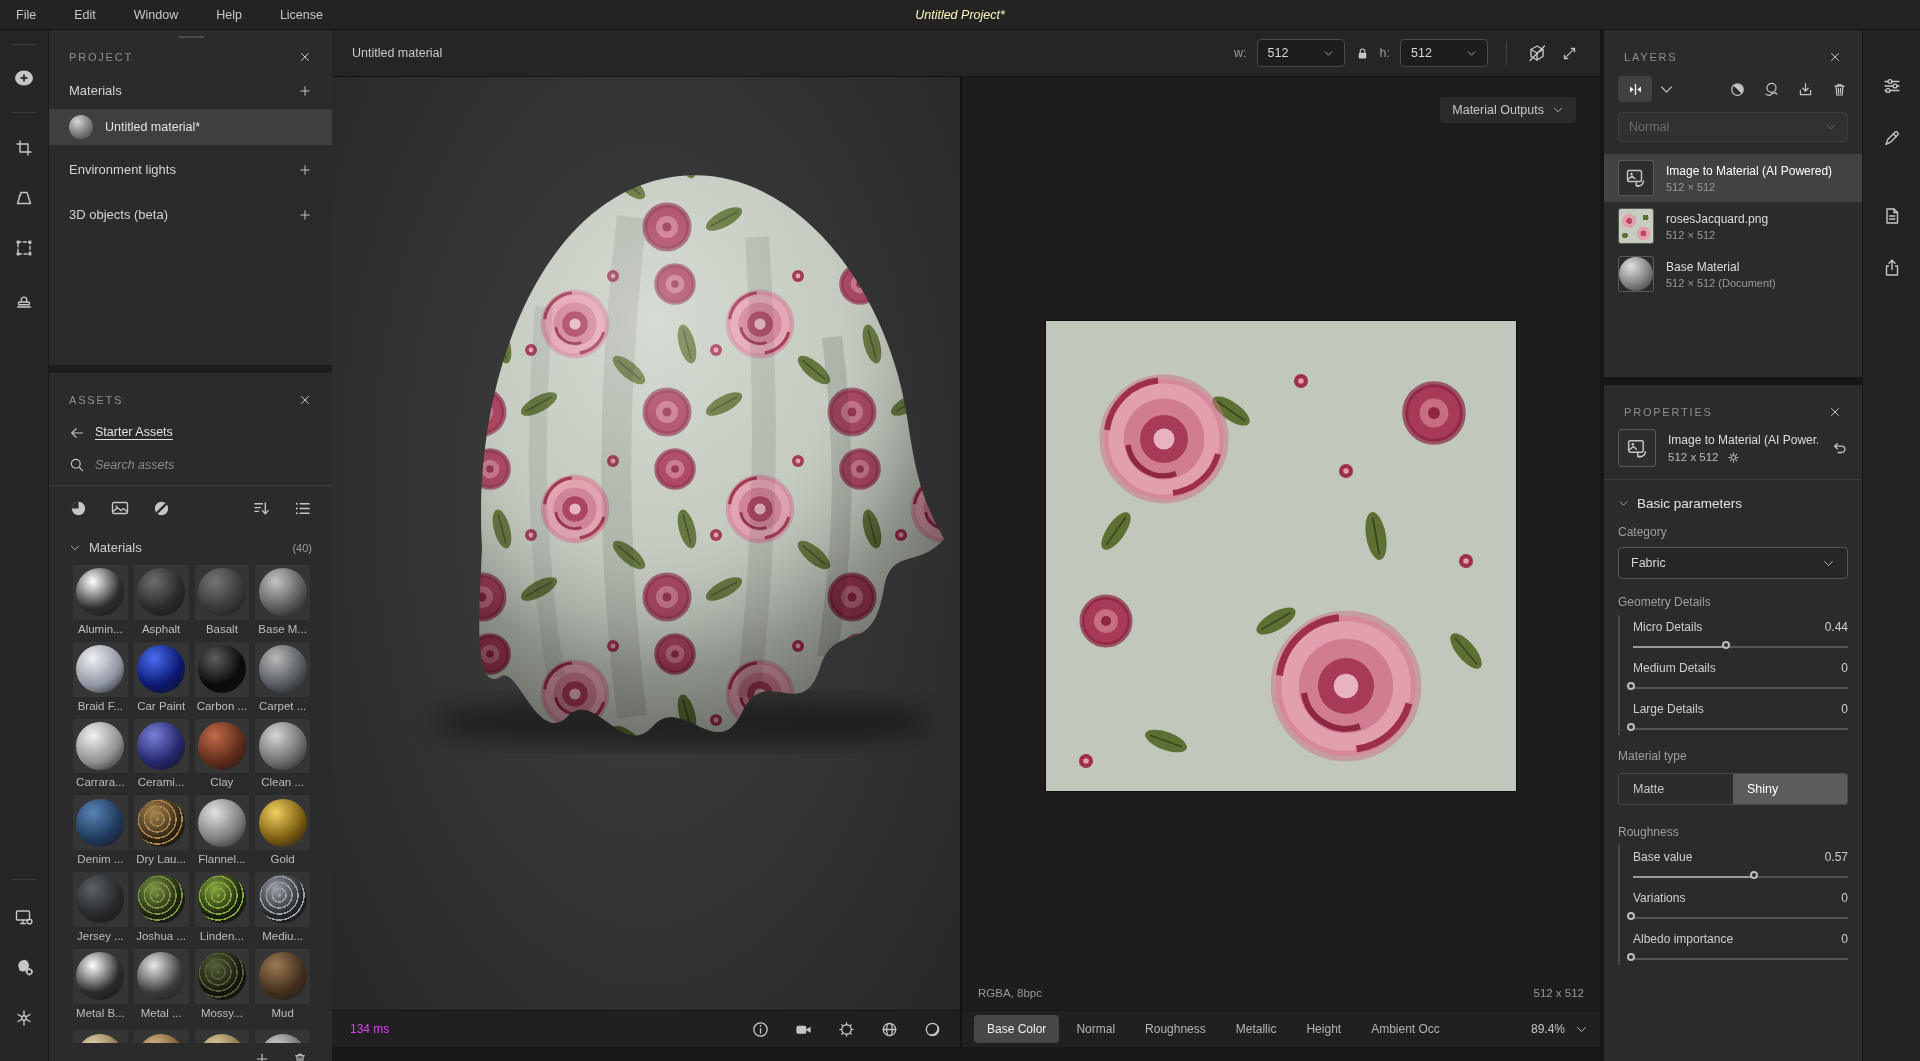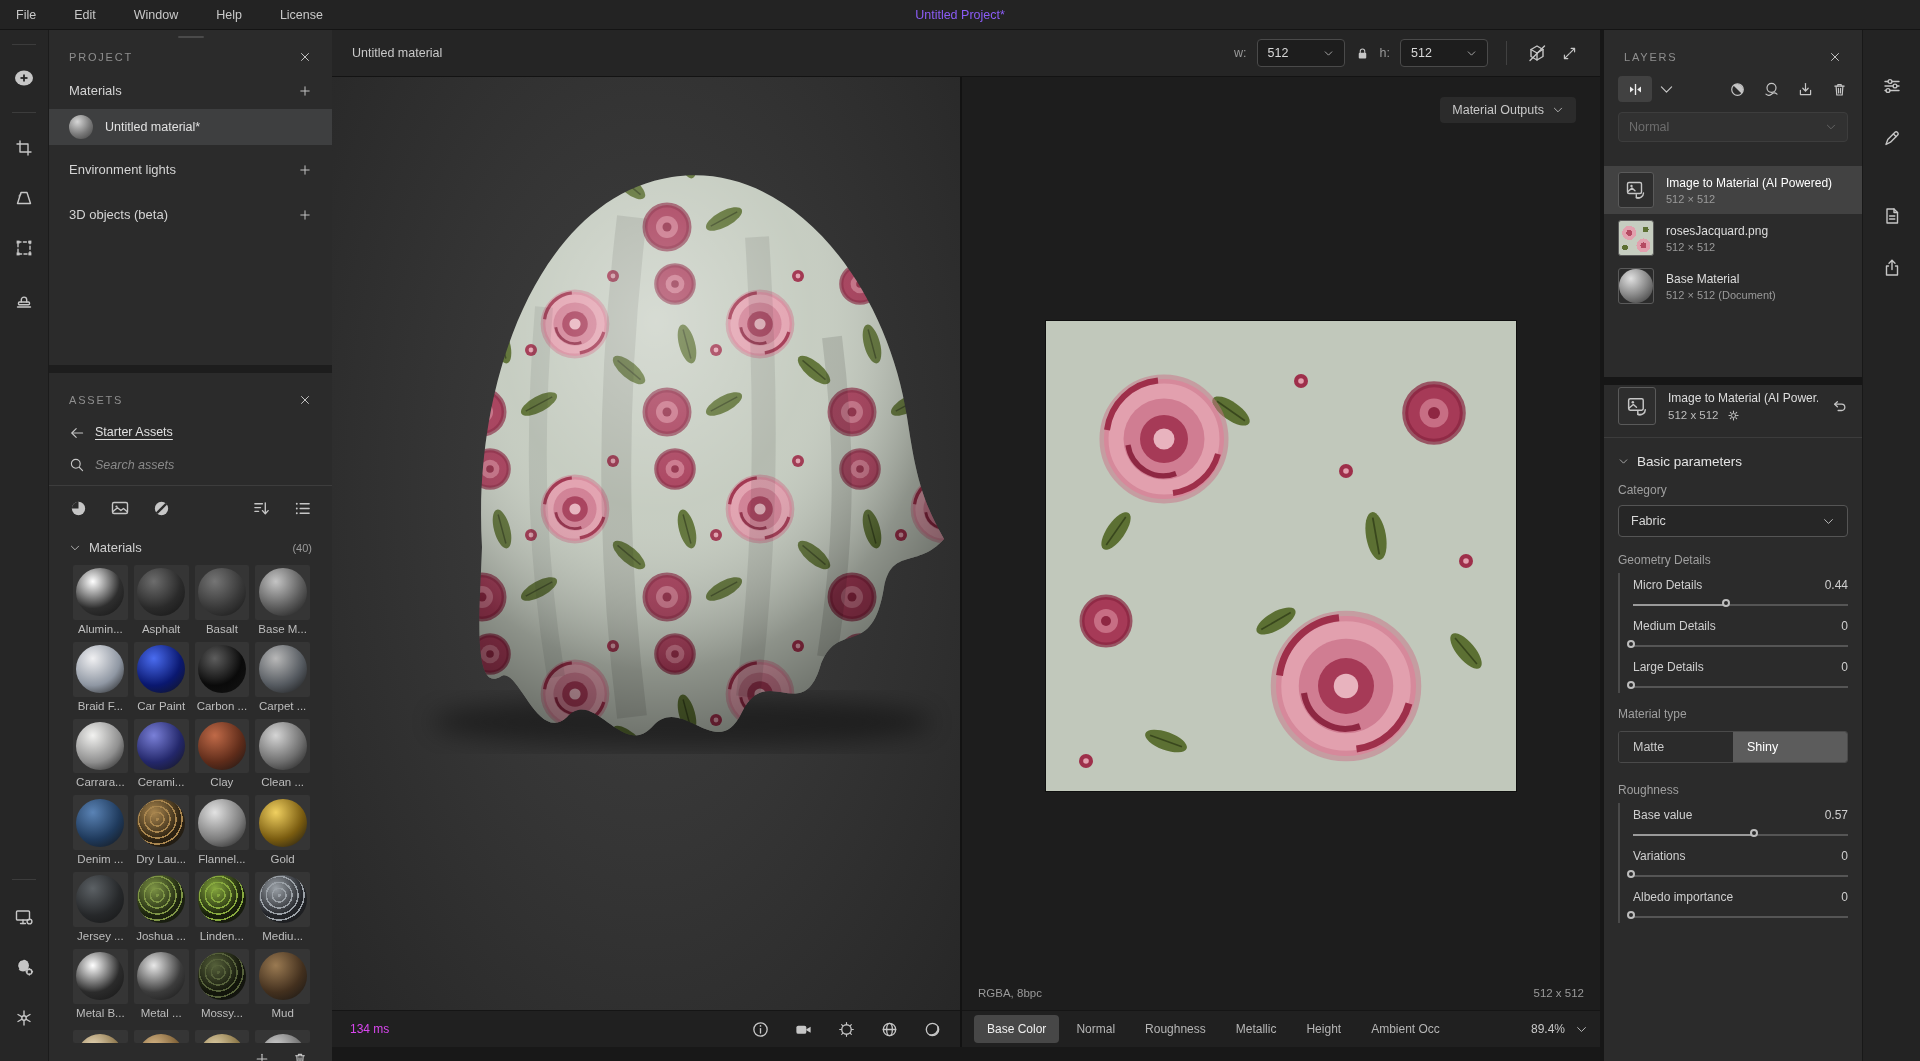--- a/index.html
+++ b/index.html
@@ -6,21 +6,21 @@
   html,body{width:1920px;height:1061px;overflow:hidden;background:#161616;
     font-family:"Liberation Sans",sans-serif;color:#d6d6d6;font-size:12.5px;}
   .app{position:absolute;inset:0}
   svg{display:block}
   .ic{stroke:#c6c6c6;fill:none;stroke-width:1.4;stroke-linecap:round;stroke-linejoin:round}
 
   
   .menubar{position:absolute;left:0;top:0;right:0;height:30px;background:#232323;
     display:flex;align-items:center;gap:38px;padding-left:16px;border-bottom:1px solid #141414}
   .menu-item{color:#c9c9c9;cursor:default}
-  .win-title{position:absolute;left:50%;transform:translateX(-50%);color:#8b5cf6}
+  .win-title{position:absolute;left:50%;transform:translateX(-50%);font-style:italic;color:#fef9c3}
 
   
   .left-toolbar{position:absolute;left:0;top:30px;width:49px;bottom:0;background:#262626;border-right:1px solid #1b1b1b}
   .lt{position:absolute;left:50%;transform:translateX(-50%)}
   .lt-div{position:absolute;left:12px;right:12px;height:1px;background:#3c3c3c}
 
   
   .left-col{position:absolute;left:49px;top:30px;width:283px;bottom:0;display:flex;flex-direction:column}
   .panel{background:#2b2b2b;position:relative}
   .project-panel{height:343px;border-bottom:8px solid #1d1d1d}
@@ -89,21 +89,21 @@
 
   
   .layers-panel{position:absolute;left:1604px;top:30px;width:258px;height:347px;background:#2b2b2b}
   .layers-toolbar{display:flex;align-items:center;padding:4px 14px 10px}
   .split-btn{display:flex;align-items:center;gap:6px}
   .split-btn .btn{width:34px;height:26px;background:#414141;border-radius:4px;display:flex;align-items:center;justify-content:center}
   .layers-toolbar .right{margin-left:auto;display:flex;gap:17px;align-items:center}
   .layers-toolbar svg{width:17px;height:17px}
   .blend-dd{margin:0 14px;height:30px;background:#313131;border:1px solid #3d3d3d;border-radius:4px;display:flex;
     align-items:center;justify-content:space-between;padding:0 10px;color:#6d6d6d}
-  .layer-rows{margin-top:24px}
+  .layer-rows{margin-top:12px}
   .lrow{display:flex;align-items:center;gap:12px;padding:6px 14px;min-height:48px}
   .lrow.selected{background:#424242}
   .lthumb{width:36px;height:36px;border-radius:3px;flex:none;border:1px solid #5a5a5a;display:flex;align-items:center;justify-content:center;overflow:hidden}
   .lthumb.icon{background:#2e2e2e}
   .lthumb.floral{background:#c6cdc0;background-image:
       radial-gradient(circle at 30% 35%,#b54a62 0 3px,#e2a0ae 3px 7px,transparent 7px),
       radial-gradient(circle at 72% 72%,#b54a62 0 3px,#e2a0ae 3px 7px,transparent 7px),
       radial-gradient(circle at 78% 25%,#5c7033 0 3px,transparent 3px),
       radial-gradient(circle at 18% 78%,#5c7033 0 3px,transparent 3px)}
   .lthumb .ballfull{width:100%;height:100%;border-radius:50%;background:radial-gradient(circle at 35% 28%,#e0e0e0,#8a8a8a 50%,#2f2f2f 100%)}
@@ -894,20 +894,29 @@
           </span>
         <div class="lmeta">
           <div class="lname">Base Material</div>
           <div class="lsize">512 × 512 (Document)</div>
         </div>
       </div>
     </div>
   </div>
 
   <div class="props-panel">
+    <div class="panel-header">
+      <span>PROPERTIES</span>
+      <span class="xbtn">
+          <svg class="ic" viewBox="0 0 20 20">
+            <line x1="5" y1="5" x2="15" y2="15"></line>
+            <line x1="15" y1="5" x2="5" y2="15"></line>
+          </svg>
+        </span>
+    </div>
     <div class="layer-info">
       <span class="lthumb icon">
         <svg class="ic" width="25" height="25" viewBox="0 0 24 24">
             <rect x="3.5" y="4.5" width="14" height="11" rx="1.5"></rect>
             <circle cx="7.5" cy="8" r="1.2" fill="#c6c6c6" stroke="none"></circle>
             <path d="M4 13.5 l4-3.4 3 2.6"></path>
             <path d="M12.5 19.5 a5 5 0 0 0 7-4.5"></path>
             <polyline points="12.3,16.6 12.3,19.7 15.3,19.7"></polyline>
           </svg>
       </span>

